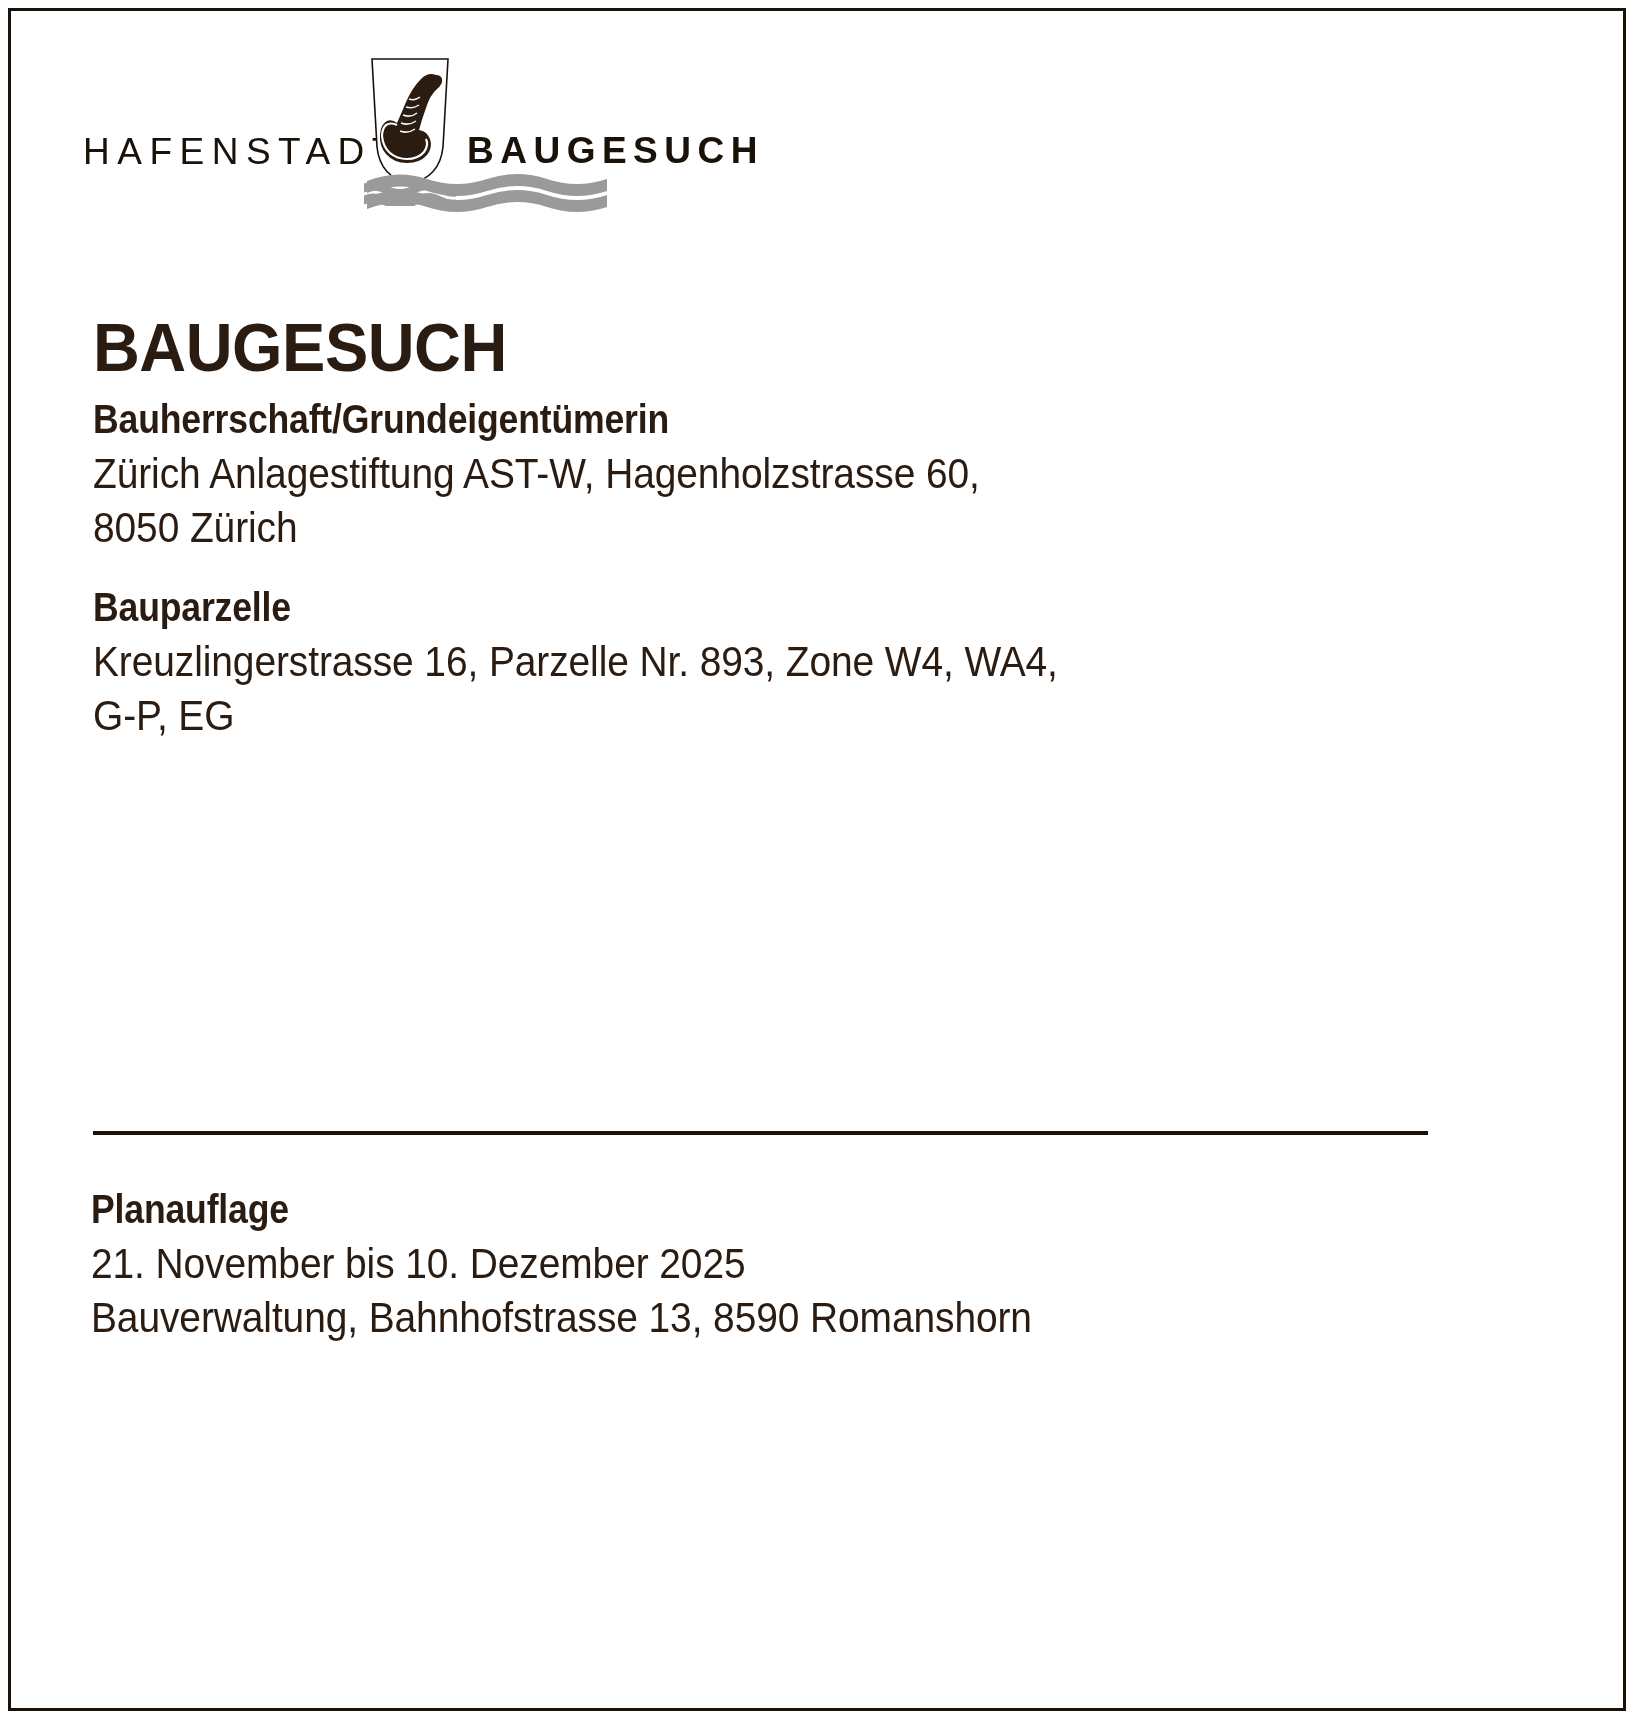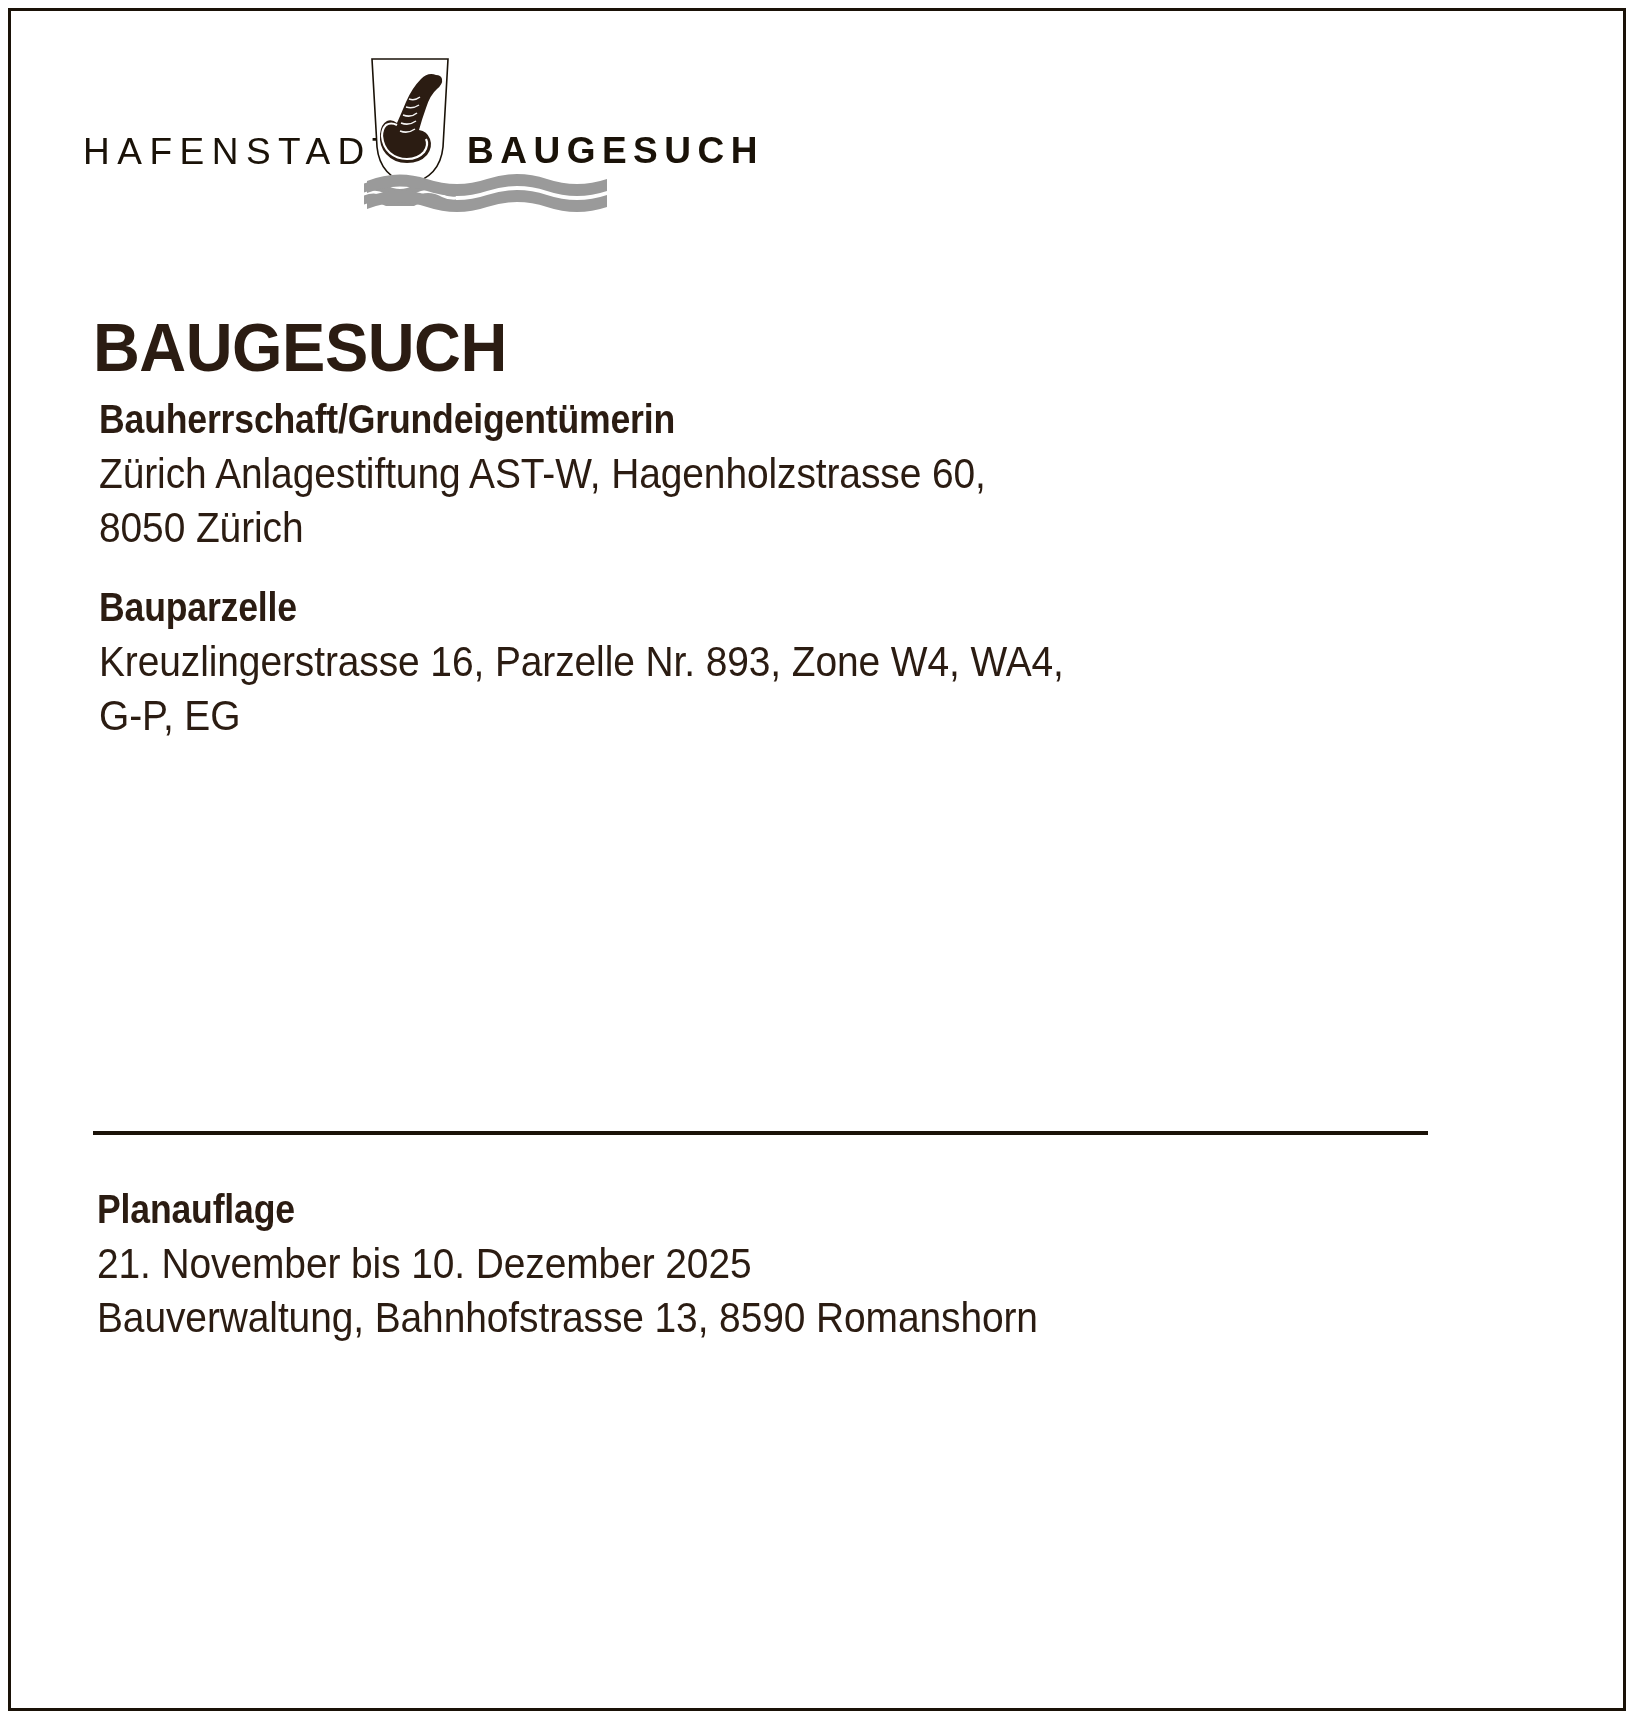--- a/index.html
+++ b/index.html
@@ -87,21 +87,21 @@
     transform-origin: left top;
   }
 
   
   .content {
     position: absolute;
     left: 82px;
     top: 386px;
     width: 1340px;
   }
-  .section { margin: 0 0 30px 6px; }
+  .section { margin: 0 0 30px 0; }
   .section:last-child { margin-bottom: 0; }
 
   .sec-head {
     font-size: 40px;
     font-weight: 700;
     color: #2b1c12;
     line-height: 1.12;
     letter-spacing: -0.2px;
     transform: scaleX(0.89);
     transform-origin: left top;

